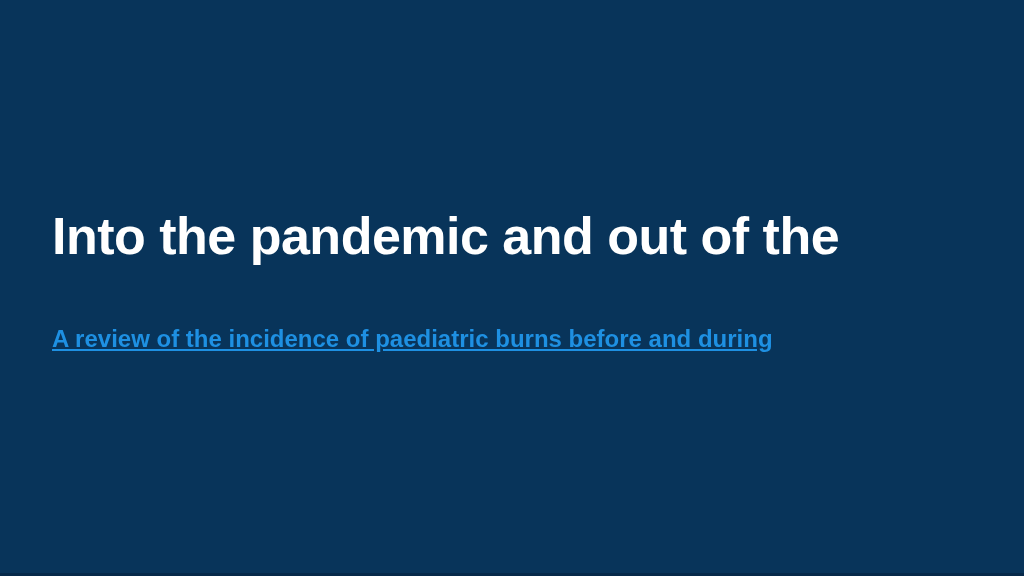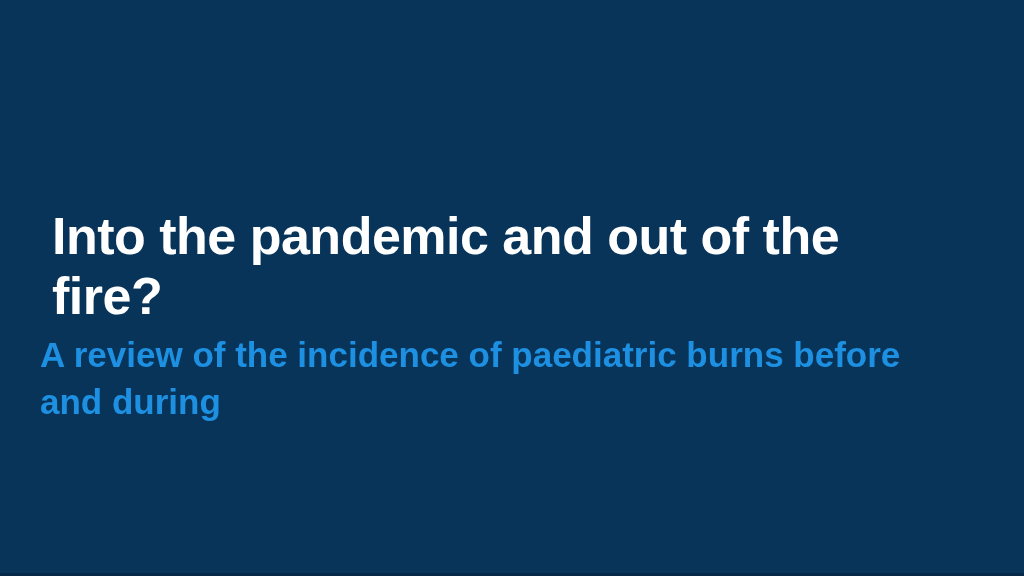--- a/index.html
+++ b/index.html
@@ -25,27 +25,28 @@
     top: 172px;
     width: 940px;
     color: #FFFFFF;
     font-size: 52px;
     font-weight: bold;
     line-height: 1.15;
     letter-spacing: -0.5px;
   }
   .subtitle-block {
     position: absolute;
-    left: 40px;
+    left: 52px;
     top: 303px;
     width: 920px;
     color: #1E90E2;
-    font-size: 35px;
+    font-size: 24px;
     font-weight: bold;
     line-height: 1.33;
+    text-decoration: underline;
   }
   .authors-block {
     position: absolute;
     left: 54px;
     top: 499px;
     color: #FFFFFF;
     font-size: 20px;
     font-weight: bold;
     line-height: 1.2;
   }
@@ -61,21 +62,20 @@
     background: #06294A;
   }
 </style>
 </head>
 <body>
 
 <div class="slide">
 
   <h1 class="title-block">
     <span class="line">Into the pandemic and out of the</span>
-    <span class="line">fire?</span>
   </h1>
 
   <h2 class="subtitle-block">
     <span class="line">A review of the incidence of paediatric burns before and during</span>
   </h2>
 
 
   <div class="bottom-edge"></div>
 
 </div>

